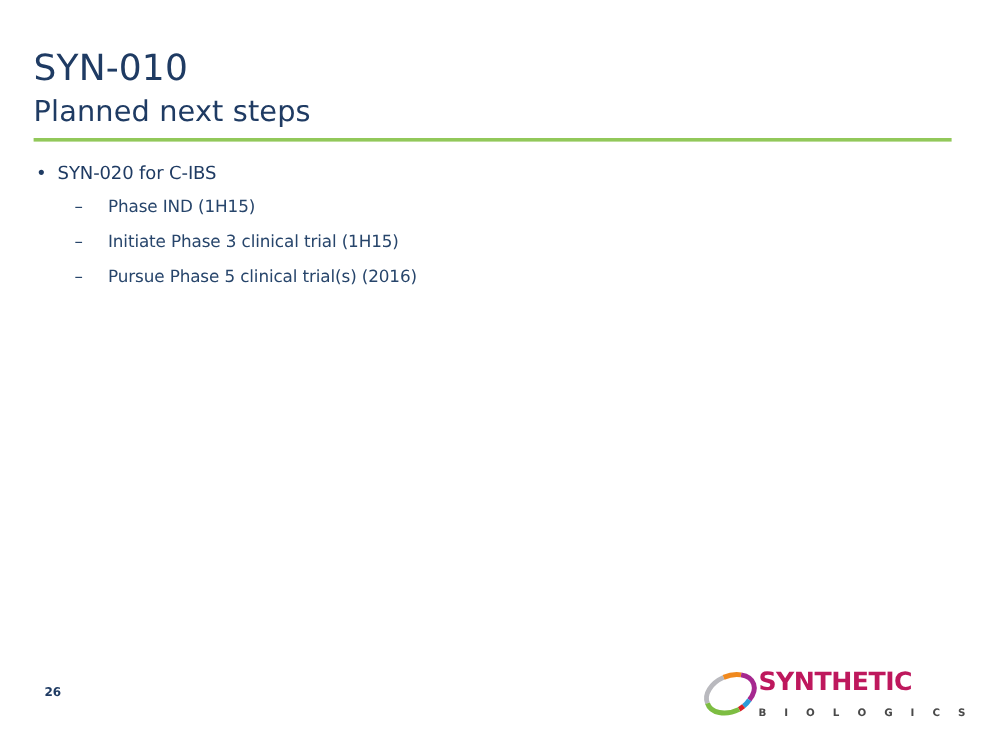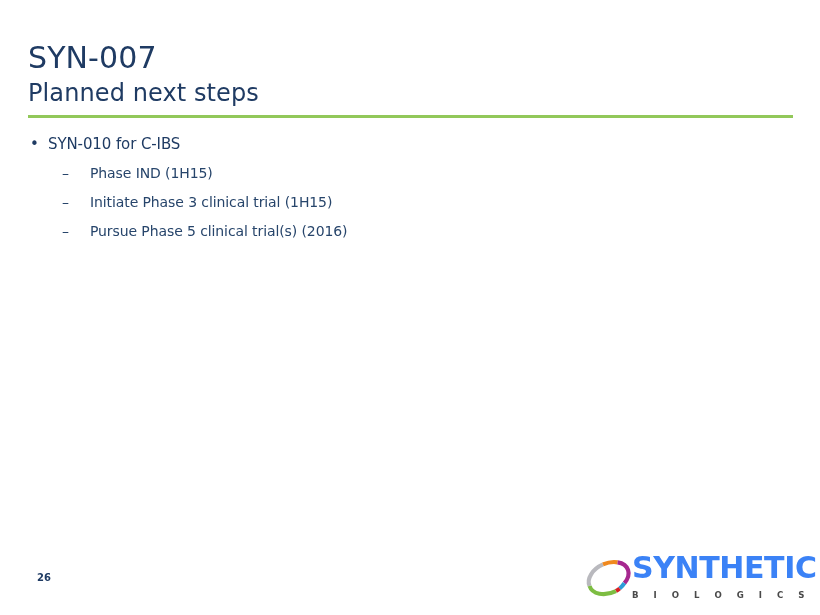--- a/index.html
+++ b/index.html
@@ -130,54 +130,54 @@
     width: 52px;
     height: 40px;
   }
   .logo-text {
     position: absolute;
     left: 49px;
     top: 0px;
     width: 163px;
   }
   .logo-wordmark {
-    font-size: 30px;
+    font-size: 21px;
     line-height: 24px;
     font-weight: bold;
-    color: #3b82f6;
+    color: #be185d;
     letter-spacing: -0.4px;
     white-space: nowrap;
   }
   .logo-subword {
     margin-top: 10px;
     font-size: 8.6px;
     line-height: 11px;
     font-weight: bold;
     color: #4A4A4A;
     letter-spacing: 6.0px;
     white-space: nowrap;
   }
 </style>
 </head>
 <body>
 
 <div class="slide">
 
   <div class="title-block">
-    <div class="slide-title">SYN-007</div>
+    <div class="slide-title">SYN-010</div>
     <div class="slide-subtitle">Planned next steps</div>
   </div>
 
   <div class="divider"></div>
 
   <div class="body-list">
 
     <div class="bullet-l1">
       <span class="marker">•</span>
-      <span>SYN-010 for C-IBS</span>
+      <span>SYN-020 for C-IBS</span>
     </div>
 
     <div class="sub-list">
 
       <div class="bullet-l2">
         <span class="marker">–</span>
         <span>Phase IND (1H15)</span>
       </div>
 
       <div class="bullet-l2">

